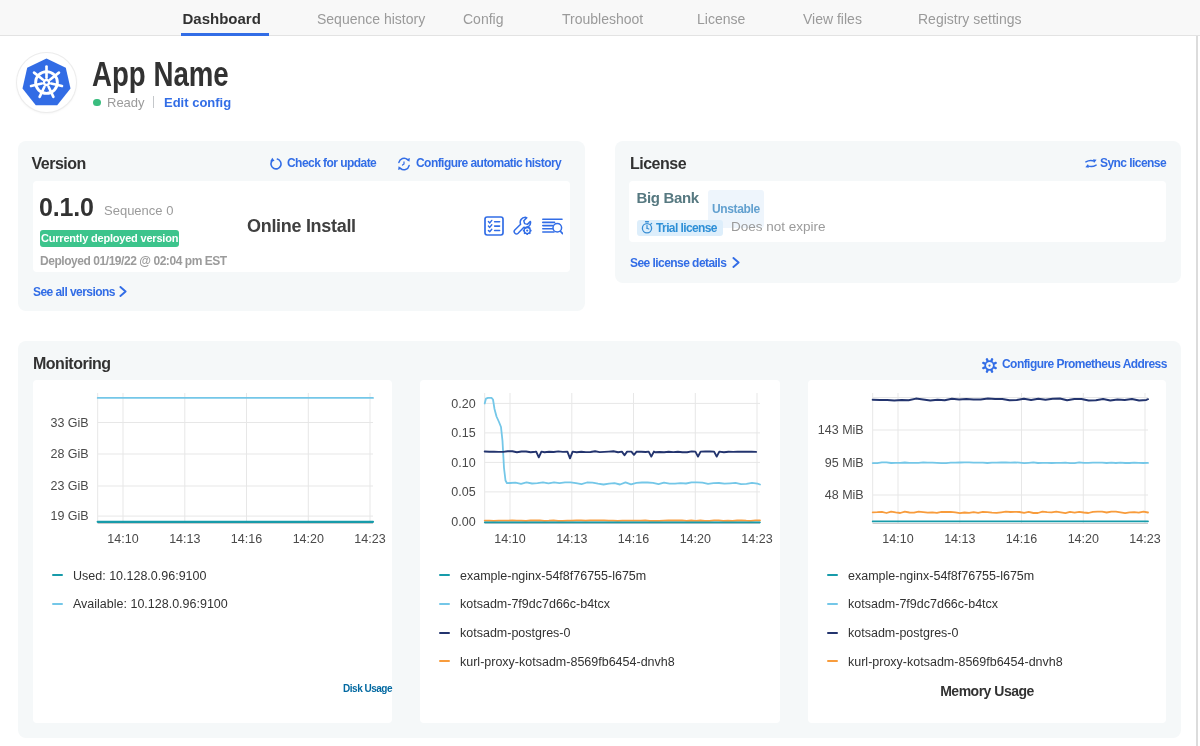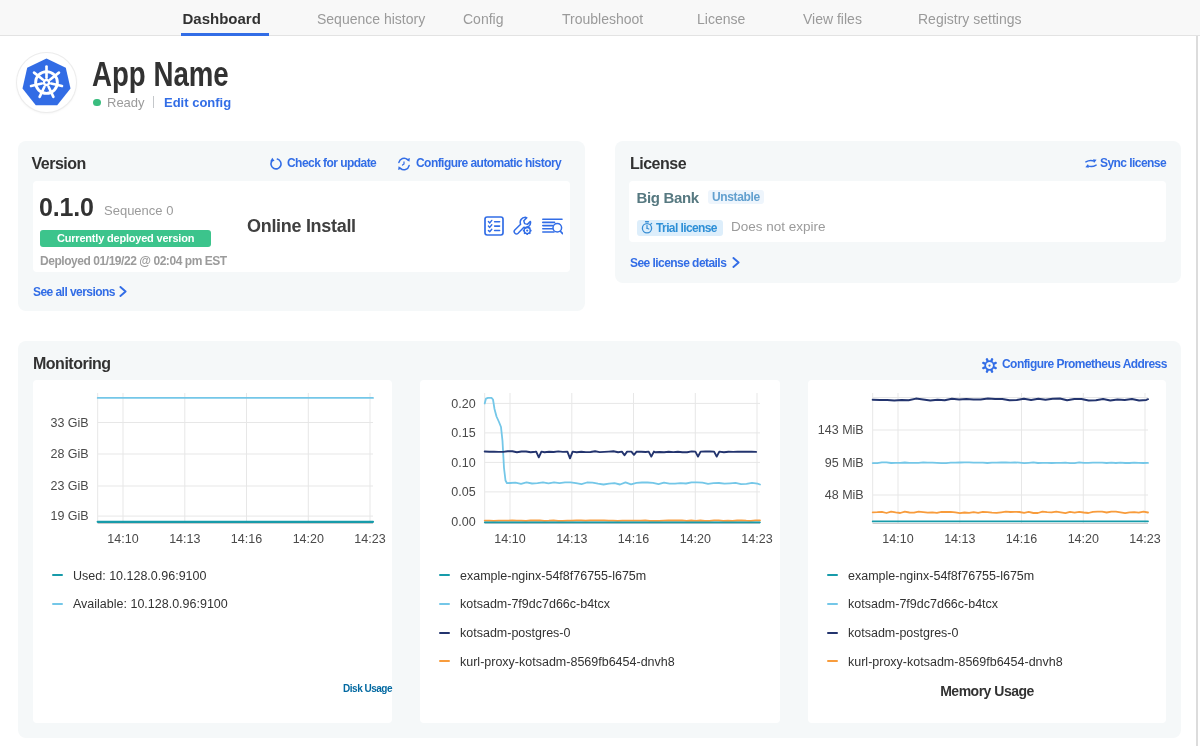--- a/index.html
+++ b/index.html
@@ -49,21 +49,21 @@
     <path d="M1.9 5.4 A5.3 5.3 0 0 1 10.6 2.6" fill="none" stroke="#326de6" stroke-width="1.5" stroke-linecap="round"></path>
     <path d="M12.9 0.9 L12.4 4.8 L9.2 2.6 Z" fill="#326de6"></path>
     <path d="M12.1 8.6 A5.3 5.3 0 0 1 3.4 11.4" fill="none" stroke="#326de6" stroke-width="1.5" stroke-linecap="round"></path>
     <path d="M1.1 13.1 L1.6 9.2 L4.8 11.4 Z" fill="#326de6"></path>
     <path d="M7 4.9 L7 7.1 L5.5 8.1" fill="none" stroke="#326de6" stroke-width="1.2" stroke-linecap="round" stroke-linejoin="round"></path>
   </svg>
 <div class="blink" style="left:416px;top:156px">Configure automatic history</div>
 <div class="innercard" style="left:33px;top:181px;width:537px;height:91px"></div>
 <div class="abs" style="left:39px;top:193px;font-size:25px;font-weight:bold;color:#323232;letter-spacing:-0.2px">0.1.0</div>
 <div class="abs" style="left:104px;top:203px;font-size:13px;color:#9b9b9b">Sequence 0</div>
-<div class="abs" style="left:40px;top:229.5px;height:17.5px;line-height:17.5px;padding:0 17px;border-radius:3px;background:#3cc48c;color:#fff;font-size:11px;font-weight:bold;letter-spacing:-0.2px">Currently deployed version</div>
+<div class="abs" style="left:40px;top:229.5px;height:17.5px;line-height:17.5px;padding:0 1px;border-radius:3px;background:#3cc48c;color:#fff;font-size:11px;font-weight:bold;letter-spacing:-0.2px">Currently deployed version</div>
 <div class="abs" style="left:40px;top:253.5px;font-size:12px;font-weight:bold;color:#9b9b9b;letter-spacing:-0.45px">Deployed 01/19/22 @ 02:04 pm EST</div>
 <div class="abs" style="left:247px;top:216px;font-size:18px;font-weight:bold;color:#404040;letter-spacing:-0.3px">Online Install</div>
 <svg style="position:absolute;left:484px;top:216px" width="20" height="20" viewBox="0 0 20 20">
     <rect x="1" y="1" width="18" height="18" rx="2.2" fill="none" stroke="#326de6" stroke-width="1.7"></rect>
     <path d="M4.4 5.6 l1.3 1.4 l2.1 -2.6" fill="none" stroke="#326de6" stroke-width="1.4" stroke-linecap="round" stroke-linejoin="round"></path>
     <line x1="10.6" y1="5.7" x2="15.6" y2="5.7" stroke="#326de6" stroke-width="1.6" stroke-linecap="round"></line>
     <path d="M4.4 10.0 l1.3 1.4 l2.1 -2.6" fill="none" stroke="#326de6" stroke-width="1.4" stroke-linecap="round" stroke-linejoin="round"></path>
     <line x1="10.6" y1="10.1" x2="15.6" y2="10.1" stroke="#326de6" stroke-width="1.6" stroke-linecap="round"></line>
     <path d="M4.4 14.4 l1.3 1.4 l2.1 -2.6" fill="none" stroke="#326de6" stroke-width="1.4" stroke-linecap="round" stroke-linejoin="round"></path>
     <line x1="10.6" y1="14.5" x2="15.6" y2="14.5" stroke="#326de6" stroke-width="1.6" stroke-linecap="round"></line>
@@ -100,21 +100,21 @@
 <div class="h17" style="left:630px;top:155px">License</div>
 <svg style="position:absolute;left:1085px;top:156.5px" width="12" height="13" viewBox="0 0 12 13">
     <path d="M0.9 4.9 C3.3 3.4 6.5 3.2 9.4 4.1" fill="none" stroke="#326de6" stroke-width="1.4" stroke-linecap="round"></path>
     <path d="M11.6 2.8 L9.0 5.9 L8.1 2.2 Z" fill="#326de6"></path>
     <path d="M11.1 8.1 C8.7 9.6 5.5 9.8 2.6 8.9" fill="none" stroke="#326de6" stroke-width="1.4" stroke-linecap="round"></path>
     <path d="M0.4 10.2 L3.0 7.1 L3.9 10.8 Z" fill="#326de6"></path>
   </svg>
 <div class="blink" style="left:1100px;top:156px">Sync license</div>
 <div class="innercard" style="left:629px;top:181px;width:537px;height:61px"></div>
 <div class="abs" style="left:636.5px;top:189px;font-size:15px;font-weight:bold;color:#577981;letter-spacing:-0.35px">Big Bank</div>
-<div class="abs" style="left:708px;top:189.5px;height:14.5px;line-height:14.5px;padding:0 4px;border-radius:3px;background:#eef5fc;color:#62a0cf;font-size:12px;font-weight:bold;letter-spacing:-0.35px">Unstable</div>
+<div class="abs" style="left:708px;top:189.5px;height:14.5px;line-height:14.5px;padding:12px 4px;border-radius:3px;background:#eef5fc;color:#62a0cf;font-size:12px;font-weight:bold;letter-spacing:-0.35px">Unstable</div>
 <div class="abs" style="left:636.5px;top:219.5px;width:86px;height:16px;border-radius:3px;background:#ddeefb"></div>
 <svg style="position:absolute;left:640.5px;top:221px" width="12" height="13" viewBox="0 0 12 13">
     <circle cx="6" cy="7.3" r="4.6" fill="none" stroke="#3a8fd4" stroke-width="1.3"></circle>
     <line x1="6" y1="7.3" x2="6" y2="4.6" stroke="#3a8fd4" stroke-width="1.2" stroke-linecap="round"></line>
     <line x1="6" y1="7.3" x2="7.8" y2="8.0" stroke="#3a8fd4" stroke-width="1.2" stroke-linecap="round"></line>
     <line x1="4.6" y1="0.8" x2="7.4" y2="0.8" stroke="#3a8fd4" stroke-width="1.4" stroke-linecap="round"></line>
     <line x1="9.6" y1="3.4" x2="10.6" y2="2.4" stroke="#3a8fd4" stroke-width="1.2" stroke-linecap="round"></line>
   </svg>
 <div class="abs" style="left:656px;top:221px;font-size:12px;font-weight:bold;color:#2e8fd6;letter-spacing:-0.6px">Trial license</div>
 <div class="abs" style="left:731px;top:218.5px;font-size:13.5px;color:#9b9b9b">Does not expire</div>

